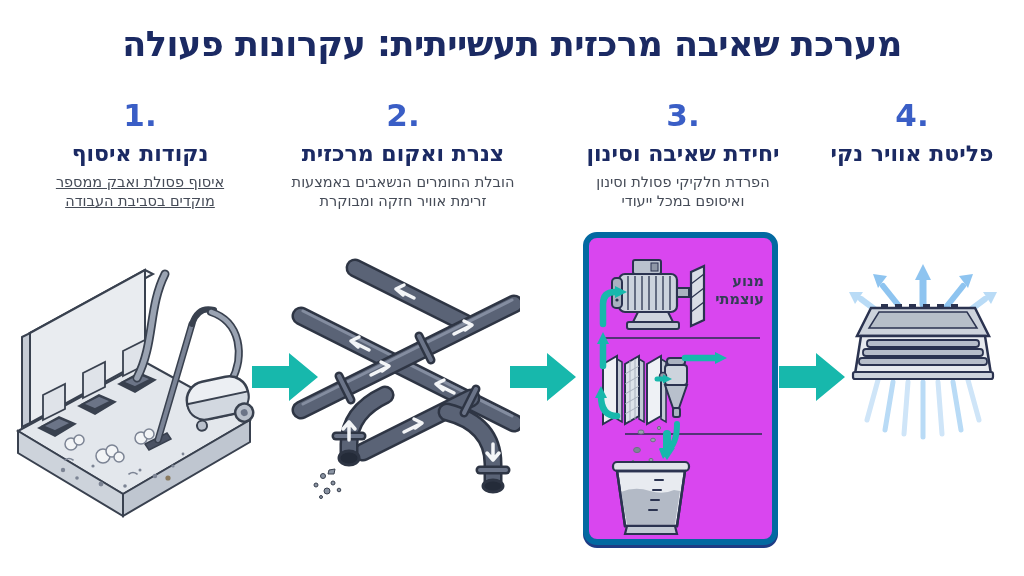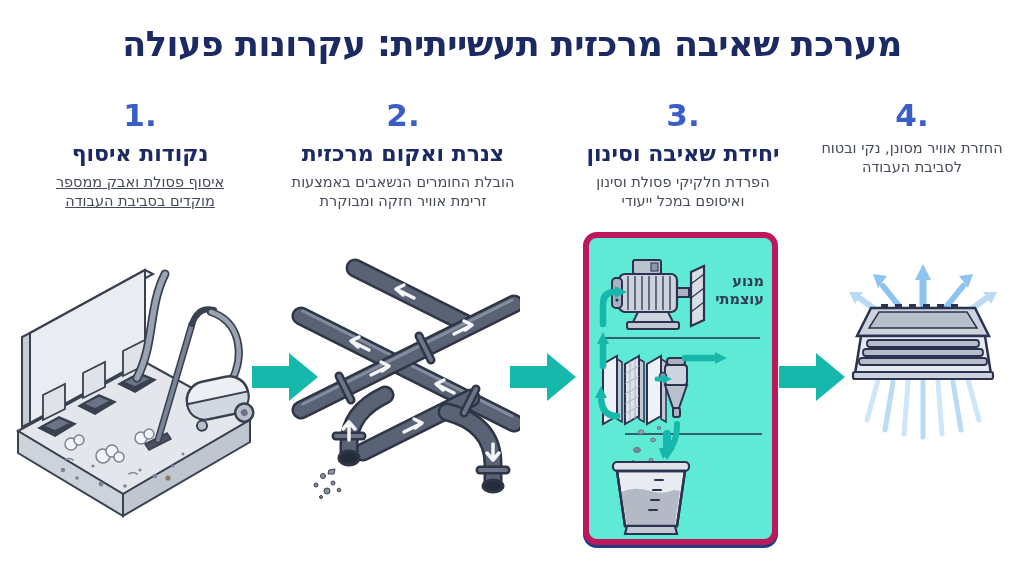--- a/index.html
+++ b/index.html
@@ -12,21 +12,21 @@
     position:absolute;left:0;top:24px;width:1024px;text-align:center;
     font-size:35px;font-weight:bold;color:#1b2a63;white-space:nowrap;letter-spacing:-0.5px;
   }
   .step{position:absolute;text-align:center;}
   .step-num{font-size:31px;line-height:1.05;font-weight:bold;color:#3a5ec6;}
   .step-heading{font-size:22px;line-height:1.1;font-weight:bold;color:#1b2a63;margin-top:10px;white-space:nowrap;}
   .step-desc{font-size:14.5px;line-height:1.35;color:#454b57;margin:7px auto 0;}
   .flow-arrow{position:absolute;width:66px;height:48px;}
   .unit-box{
     position:absolute;left:583px;top:232px;width:195px;height:313px;box-sizing:border-box;
-    background:#5eead4;border:6px solid #be185d;border-radius:14px;
+    background:#d946ef;border:6px solid #0369a1;border-radius:14px;
     box-shadow:0 3px 0 #1f3c85;
   }
   .ub-label{
     position:absolute;right:8px;width:76px;text-align:right;direction:rtl;
     font-size:14.5px;line-height:1.25;font-weight:600;color:#333e55;
   }
   .illu{position:absolute;}
 </style>
 </head>
 <body>
@@ -48,21 +48,21 @@
   </div>
 
   <div class="step" style="left:568px;top:99px;width:230px;">
     <div class="step-num">3.</div>
     <div class="step-heading" dir="rtl">יחידת שאיבה וסינון</div>
     <div class="step-desc" dir="rtl" style="width:210px;">הפרדת חלקיקי פסולת וסינון ואיסופם במכל ייעודי</div>
   </div>
 
   <div class="step" style="left:800px;top:99px;width:224px;">
     <div class="step-num">4.</div>
-    <div class="step-desc" dir="rtl" style="width:190px;">החזרת אוויר מסונן, נקי ובטוח לסביבת העבודה</div>
+    <div class="step-heading" dir="rtl">פליטת אוויר נקי</div>
   </div>
 
   <svg class="illu" style="left:5px;top:248px;" width="250" height="290" viewBox="0 0 250 290">
 
     <g>
       <polygon points="17,89 25,85 25,175 17,179" fill="#c6ccd5" stroke="#39414f" stroke-width="2"></polygon>
       <polygon points="25,85 140,22 148,26 33,89" fill="#f4f6f8" stroke="#39414f" stroke-width="2"></polygon>
       <polygon points="25,85 140,22 140,112 25,175" fill="#e9ecf0" stroke="#39414f" stroke-width="2"></polygon>
     </g>
 

